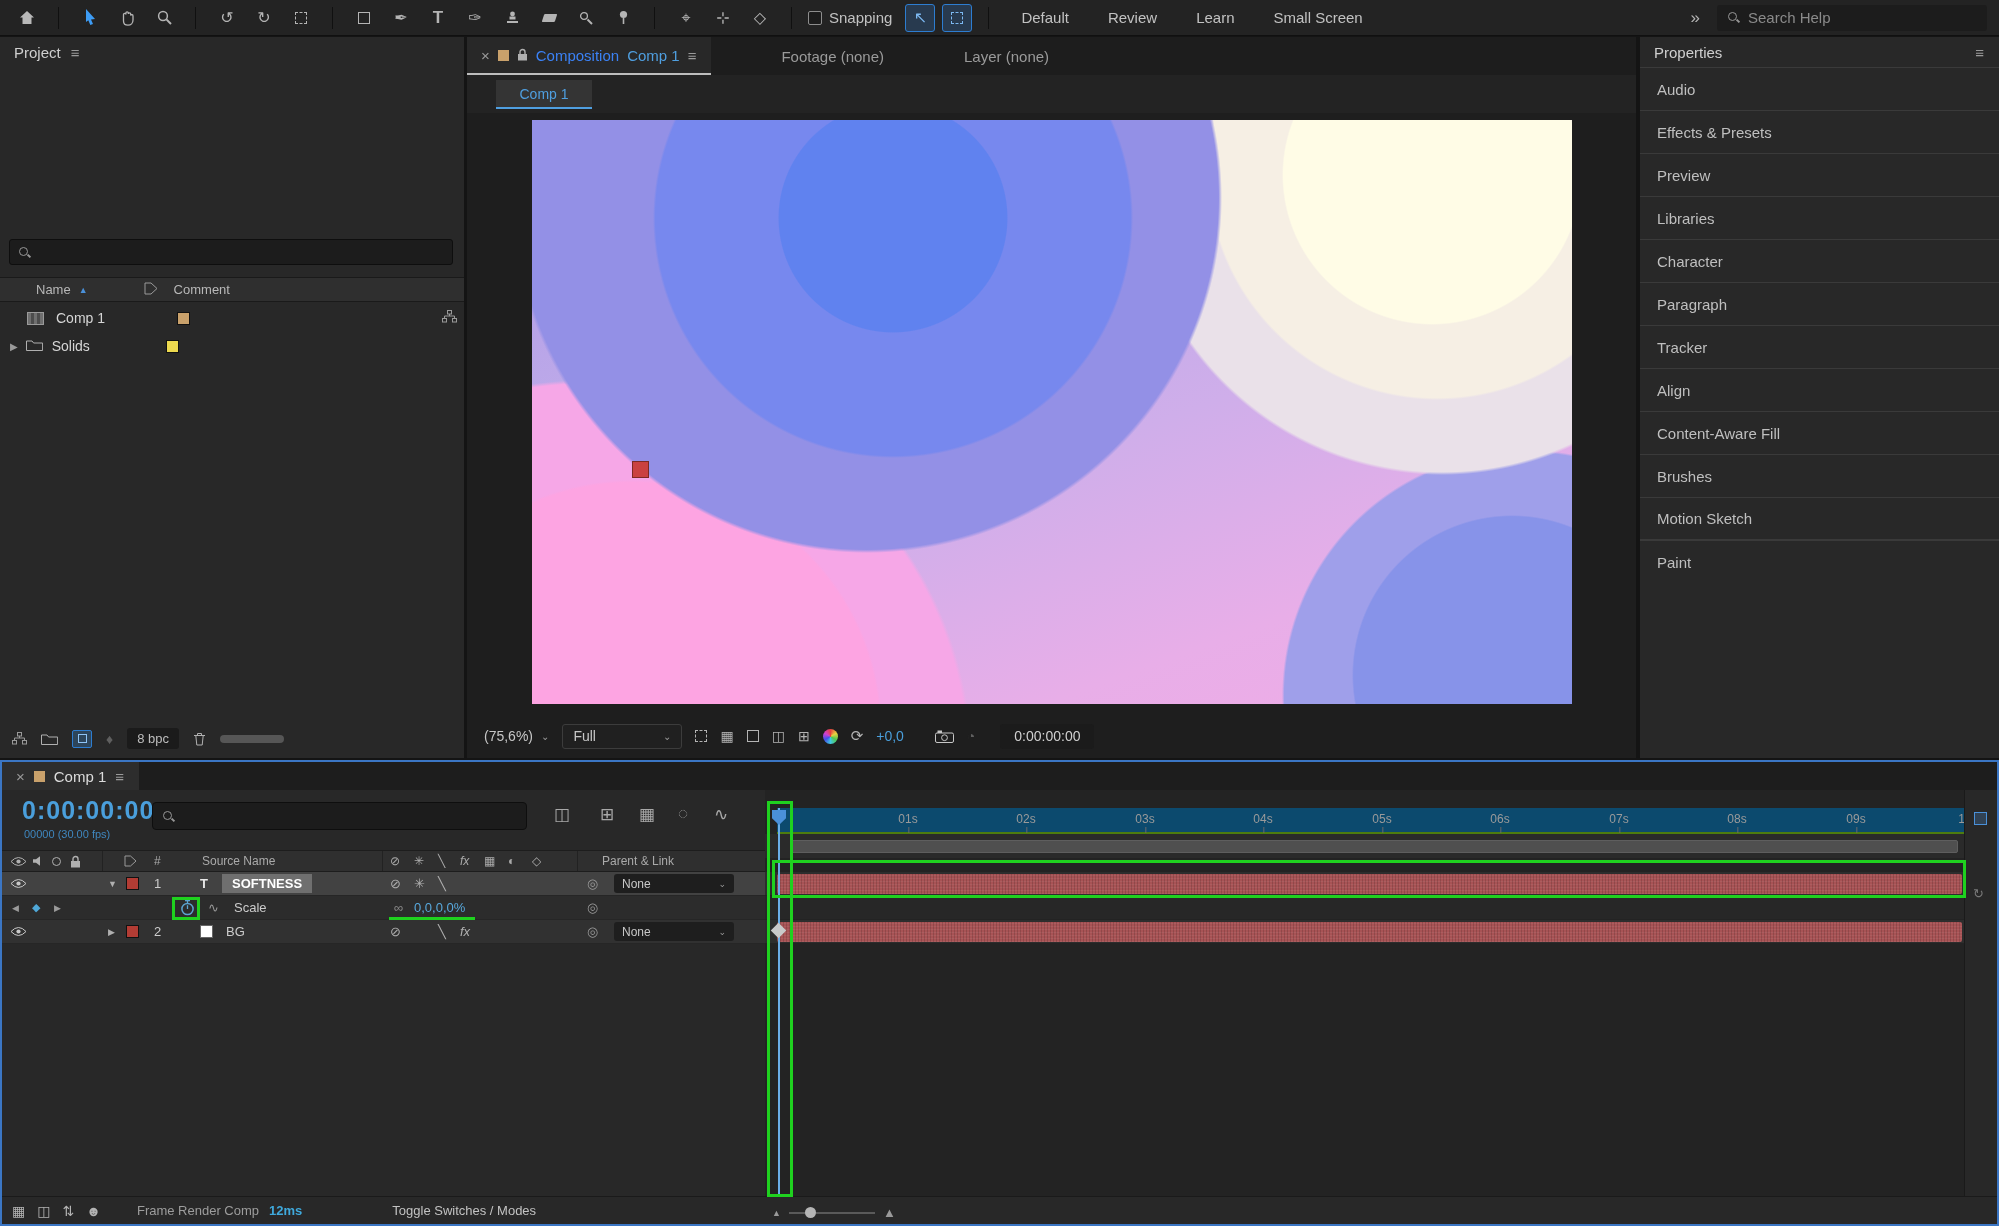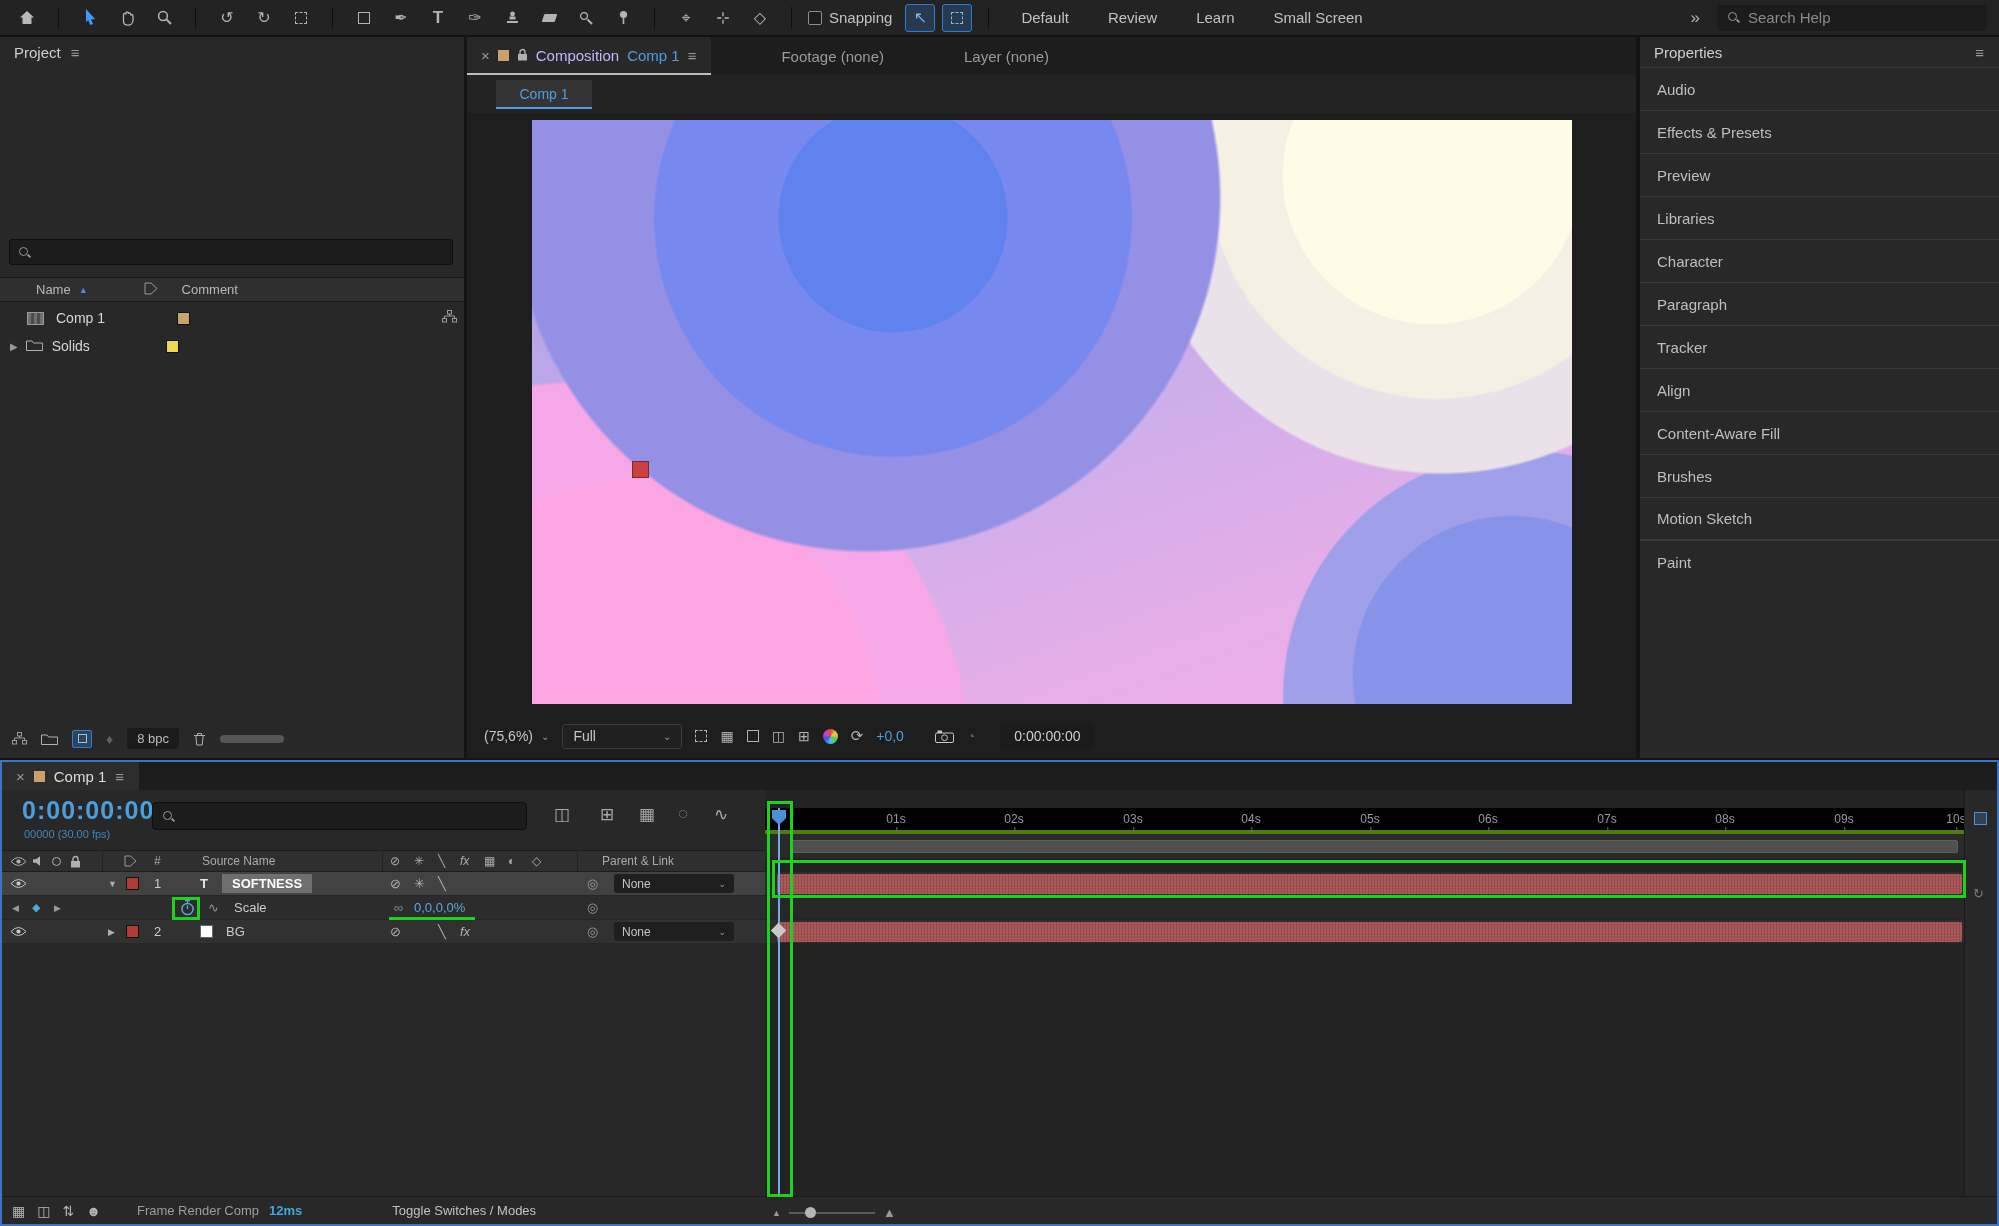--- a/index.html
+++ b/index.html
@@ -97,21 +97,21 @@
 .name-hl{background:#6f6f6f;color:#fff;font-weight:bold;padding:2px 10px;font-size:13px}
 .parent-dd{position:absolute;left:612px;top:2px;width:120px;height:19px;background:#1e1e1e;border-radius:3px;
   display:flex;align-items:center;justify-content:space-between;padding:0 8px;font-size:12px;color:#c8c8c8}
 .swatch{width:13px;height:13px;background:#fff;border:1px solid #666;display:inline-block}
 .kf-nav{color:#9a9a9a;font-size:9px}
 .kf-diamond-btn{color:#4fa8d8;font-size:11px}
 .blue-val{color:#58a8dc;font-size:13px}
 
 
 #track-area{position:absolute;left:765px;top:30px;right:35px;bottom:30px;background:#232323}
-#ruler{position:absolute;left:0;top:18px;width:100%;height:26px;background:#000000;border-bottom:4px solid #4d7c0f}
+#ruler{position:absolute;left:12px;top:18px;width:100%;height:26px;background:#0c4a6e;border-bottom:2px solid #4d7c0f}
 .tick{position:absolute;top:4px;transform:translateX(-50%);font-size:12px;color:#9a9a9a}
 .tick::after{content:"";position:absolute;left:50%;bottom:-7px;width:1px;height:6px;background:#6a6a6a}
 #workrow{position:absolute;left:0;top:44px;width:100%;height:24px;background:#2a2a2a}
 #workbar{position:absolute;left:25px;top:6px;width:1168px;height:13px;background:#4f4f4f;border-radius:2px;border:1px solid #5e5e5e}
 .trackrow{position:absolute;left:0;width:100%;height:24px;background:#2d2d2d;border-bottom:1px solid #232323}
 .trackrow.alt{background:#272727}
 .layerbar{position:absolute;left:12px;top:2px;width:1185px;height:20px;background:#a85355;
   background-image:repeating-linear-gradient(90deg,rgba(0,0,0,.14) 0 1px,transparent 1px 3px),
                    repeating-linear-gradient(0deg,rgba(255,255,255,.06) 0 1px,transparent 1px 3px);
   border-radius:2px}
@@ -226,21 +226,21 @@
   <div id="proj-search">
     <span class="mag"></span>
   </div>
   <div id="proj-cols">
     <span style="margin-left:36px">Name</span>
     <span style="color:#4a90d9;font-size:9px;margin-left:8px">▲</span>
     <span style="margin-left:56px">
       <svg width="14" height="13">
           <path d="M1 1 h6 l6 5.5 -6 5.5 h-6 z" fill="none" stroke="#9a9a9a"></path>
         </svg></span>
-    <span style="margin-left:24px">Comment</span>
+    <span style="margin-left:16px">Comment</span>
   </div>
   <div class="proj-row" style="top:267px">
     <span class="comp-icon" style="margin-left:27px"></span>
     <span style="margin-left:12px">Comp 1</span>
     <span class="chip" style="margin-left:72px;background:#c9a16b"></span>
     <span style="margin-left:252px">
       <svg width="15" height="13">
           <rect x="5.5" y="0.5" width="4" height="3.5" stroke="#9a9a9a" fill="none"></rect>
           <rect x="0.5" y="8.5" width="4" height="3.5" stroke="#9a9a9a" fill="none"></rect>
           <rect x="10.5" y="8.5" width="4" height="3.5" stroke="#9a9a9a" fill="none"></rect>
@@ -287,21 +287,21 @@
 <div id="comppanel" class="panel">
   <div id="comp-tabs">
     <div class="tab-active">
       <span style="color:#9a9a9a">×</span>
       <span class="chip" style="background:#c9a16b;border:none;width:11px;height:11px"></span>
       <span>
         <svg width="11" height="13">
             <rect x="1" y="6" width="9" height="6.5" fill="#b0b0b0"></rect>
             <path d="M3 6 V4 a2.5 2.5 0 0 1 5 0 v2" fill="none" stroke="#b0b0b0" stroke-width="1.4"></path>
           </svg></span>
-      <span style="color:#c4b5fd">Composition</span>
+      <span style="color:#3b82f6">Composition</span>
       <span style="color:#4f9fe0">Comp 1</span>
       <span class="burger">≡</span>
     </div>
     <div class="tab-plain" style="margin-left:48px">Footage (none)</div>
     <div class="tab-plain" style="margin-left:36px">Layer (none)</div>
   </div>
   <div id="comp-subtabs">
     <div class="subtab">Comp 1</div>
   </div>
   <div id="artwork">

